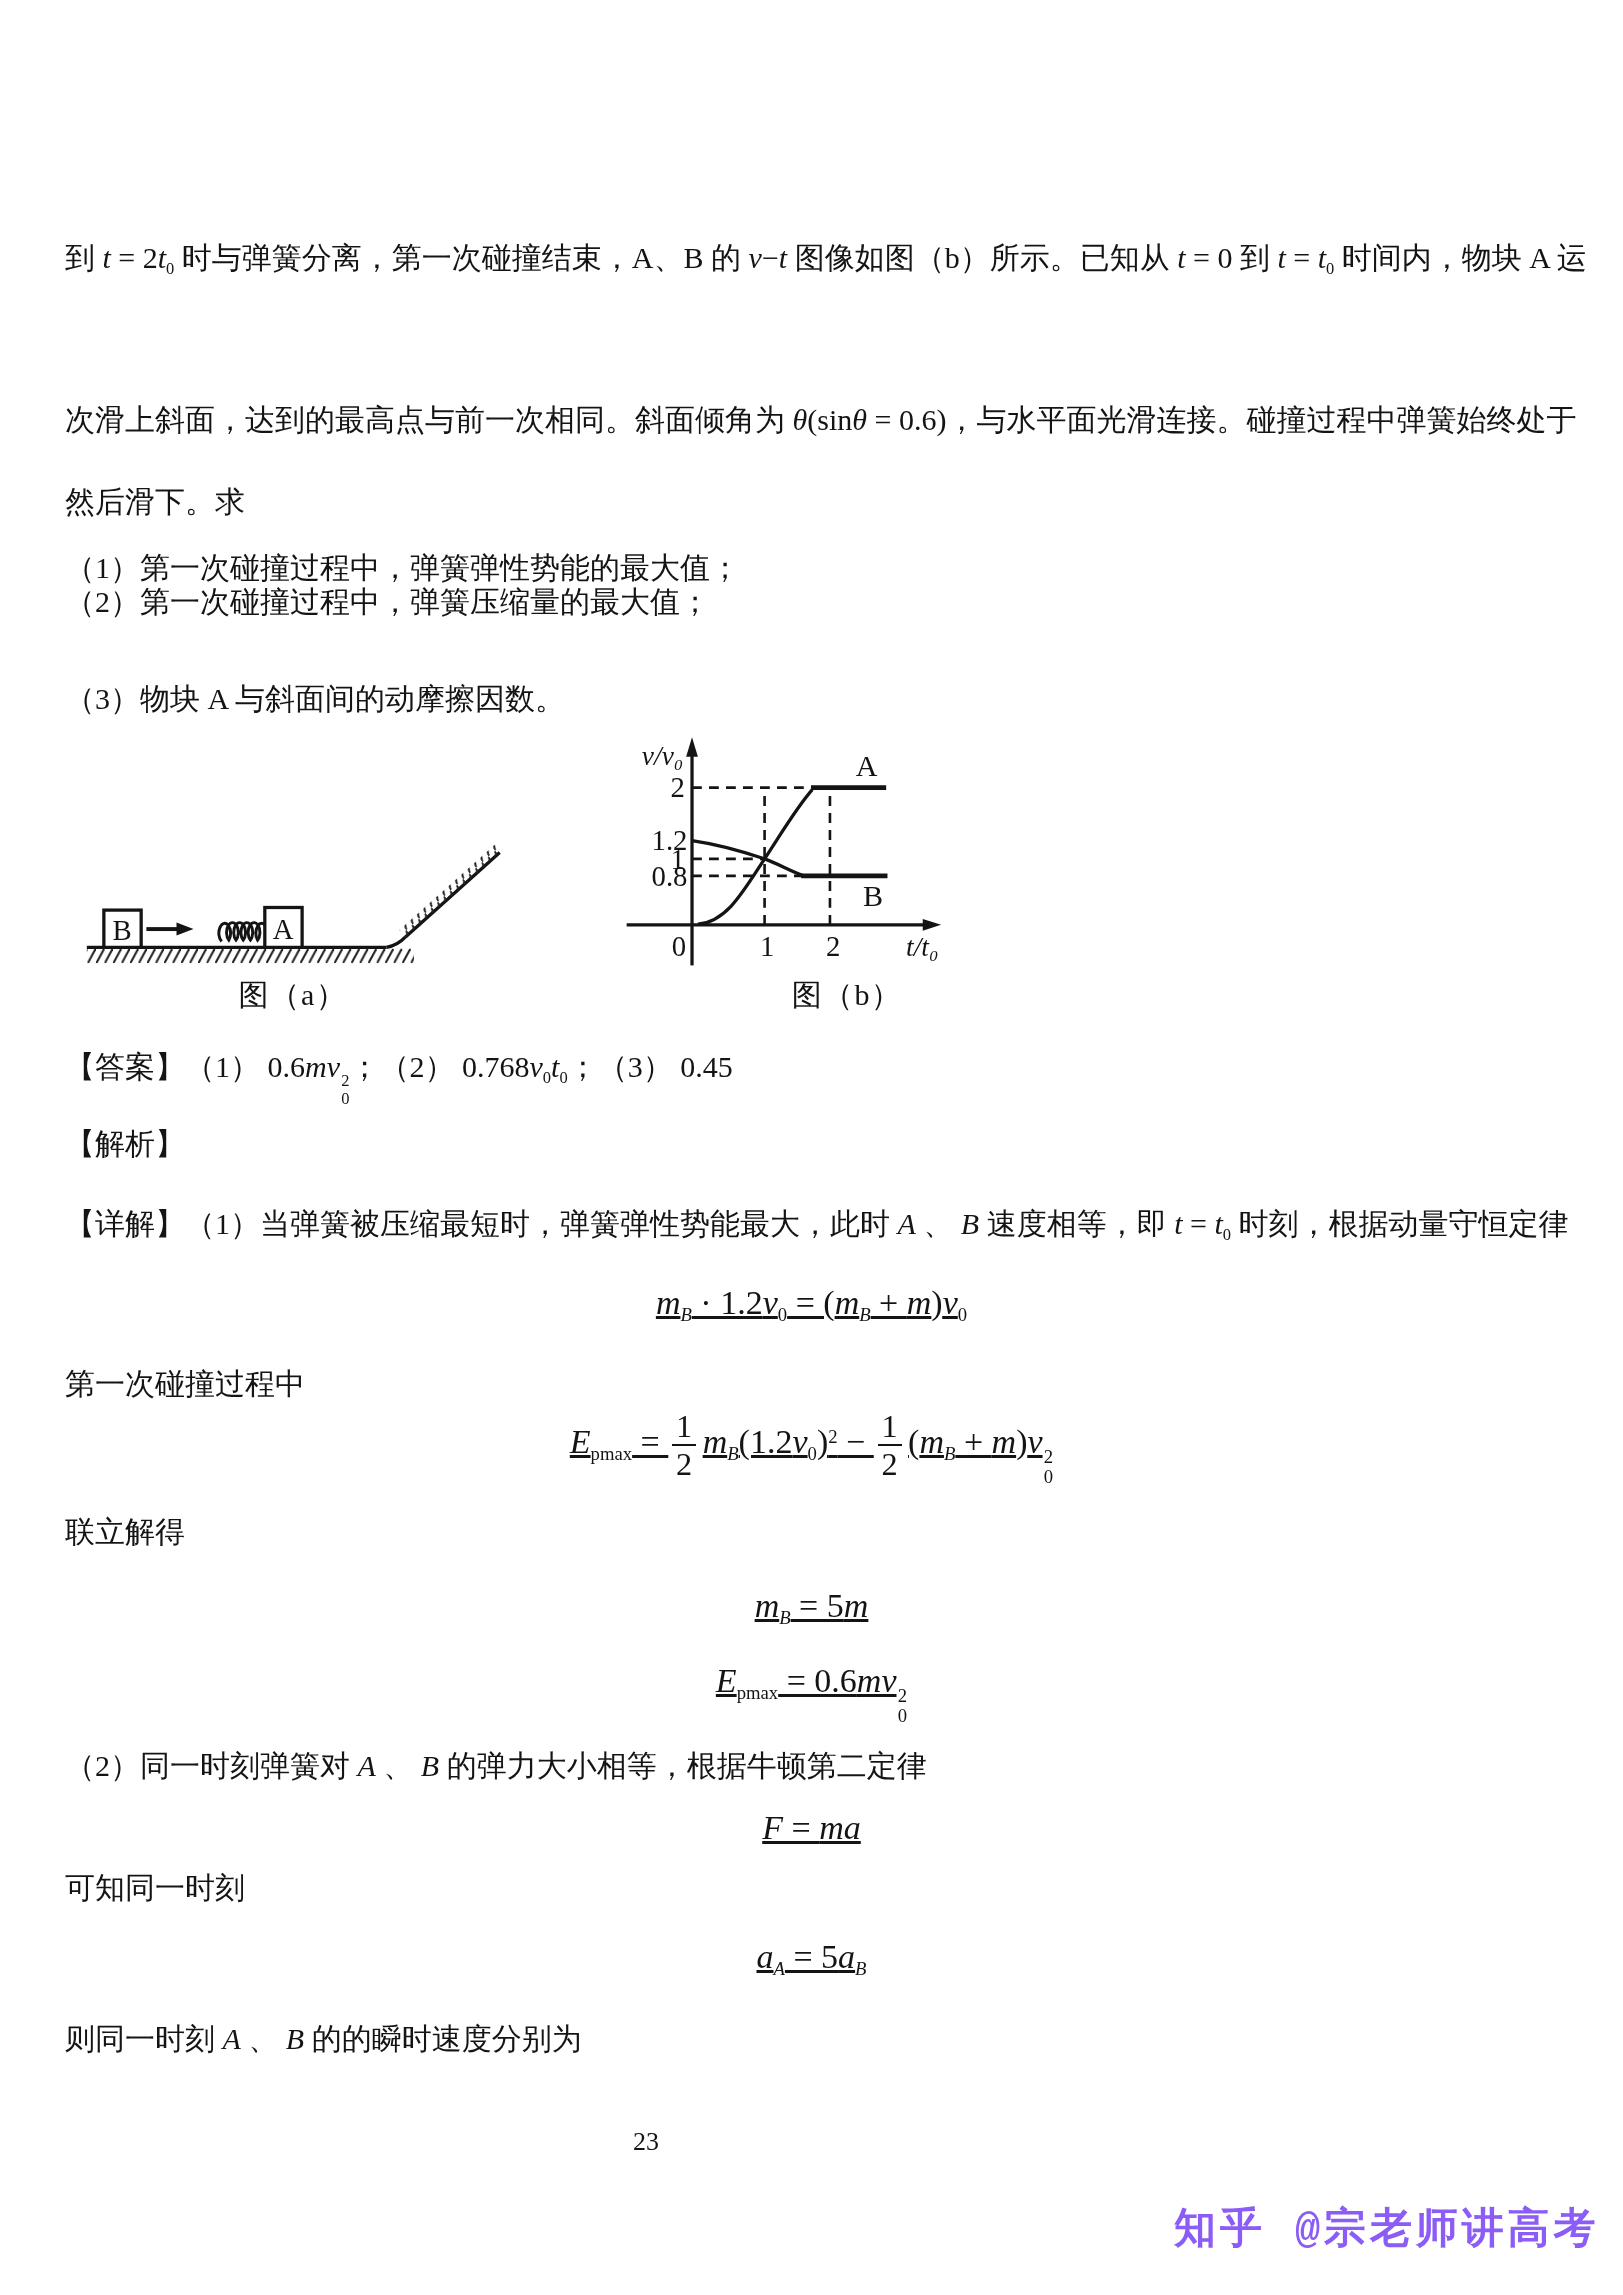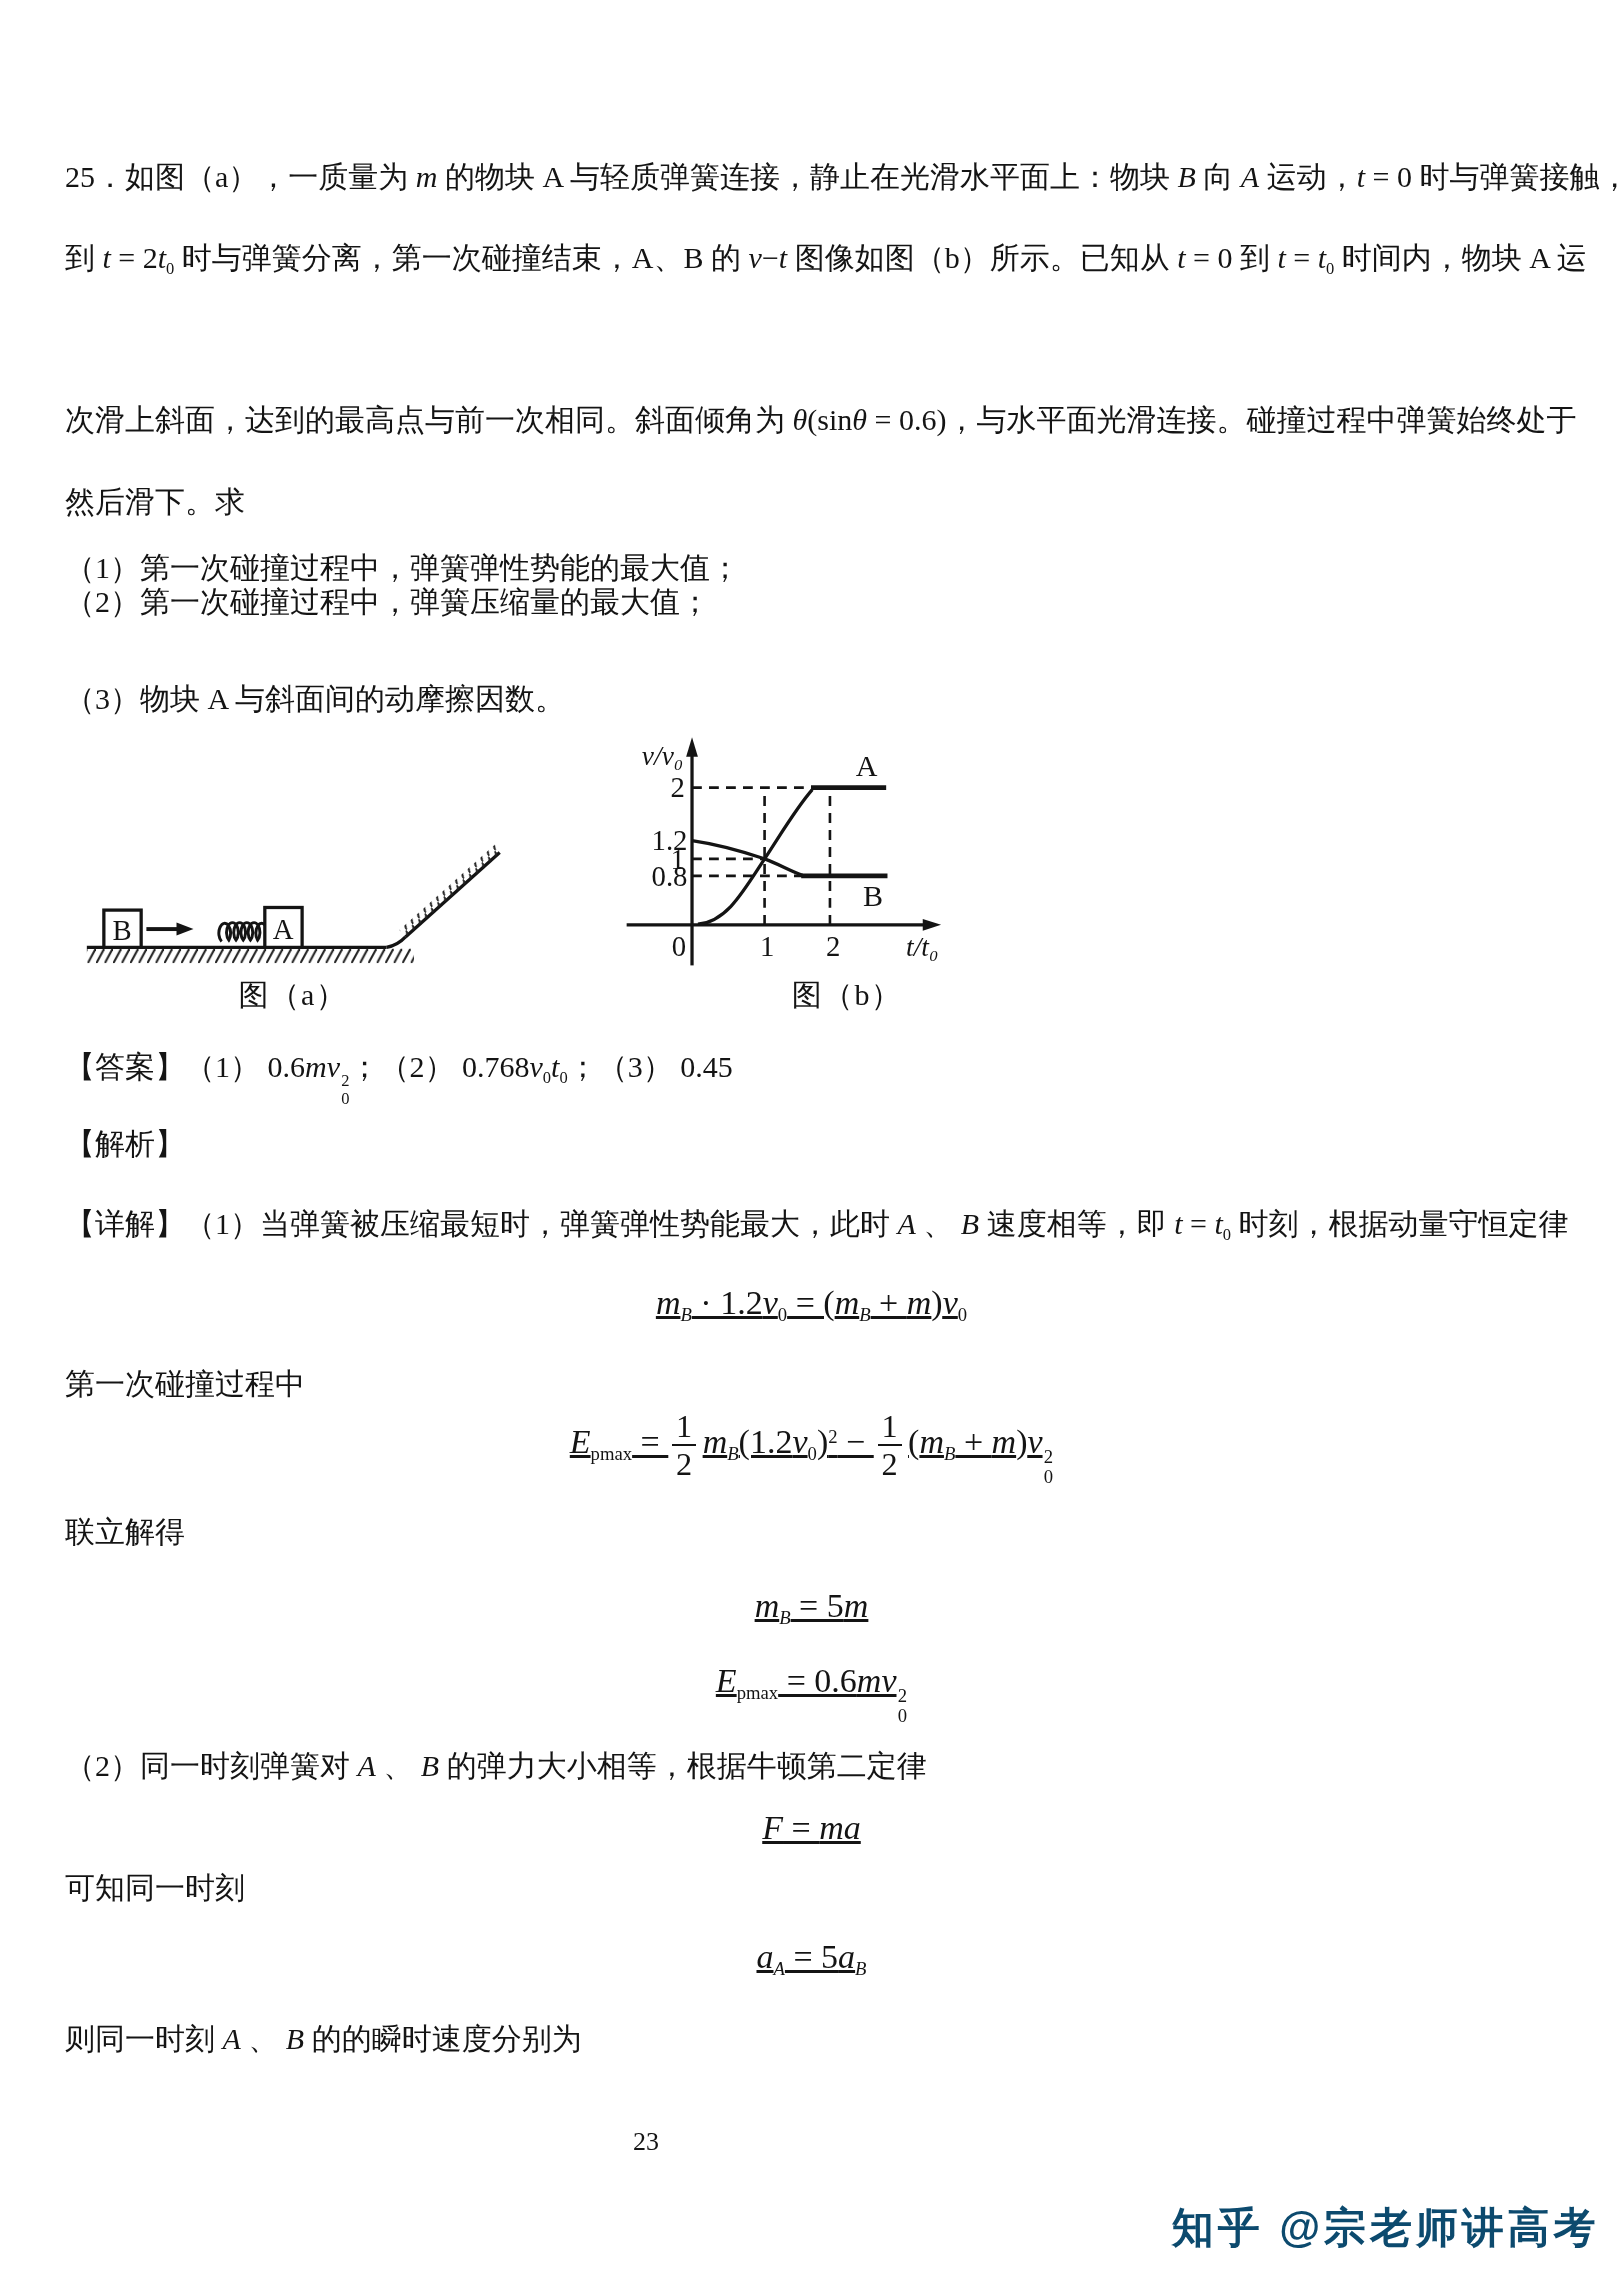--- a/index.html
+++ b/index.html
@@ -70,31 +70,30 @@
     top: 2127px;
     font-size: 26px;
   }
   .watermark {
     position: absolute;
     right: 23.6px;
     top: 2200px;
     font-size: 42px;
     font-weight: 600;
     letter-spacing: 3.9px;
-    color: #0c4a6e;
-    font-family: Liberation Sans, sans-serif;
+    color: #8b5cf6;
+    font-family: Liberation Mono, monospace;
   }
   svg text { font-family: "Liberation Serif", "DejaVu Serif", serif; fill: #141414; }
 </style>
 </head>
 <body>
 
 <div class="page">
 
-  <div class="line" style="top:157px">25．如图（a），一质量为 <i>m</i> 的物块 A 与轻质弹簧连接，静止在光滑水平面上：物块 <i>B</i> 向 <i>A</i> 运动，<i>t</i> = 0 时与弹簧接触，</div>
   <div class="line" style="top:238px">到 <i>t</i> = 2<i>t</i><sub>0</sub> 时与弹簧分离，第一次碰撞结束，A、B 的 <i>v</i>−<i>t</i> 图像如图（b）所示。已知从 <i>t</i> = 0 到 <i>t</i> = <i>t</i><sub>0</sub> 时间内，物块 A 运</div>
   <div class="line" style="top:400px">次滑上斜面，达到的最高点与前一次相同。斜面倾角为 <i>θ</i>(sin<i>θ</i> = 0.6)，与水平面光滑连接。碰撞过程中弹簧始终处于</div>
   <div class="line" style="top:482px">然后滑下。求</div>
 
   <div class="line" style="top:548px">（1）第一次碰撞过程中，弹簧弹性势能的最大值；</div>
   <div class="line" style="top:582px">（2）第一次碰撞过程中，弹簧压缩量的最大值；</div>
   <div class="line" style="top:679px">（3）物块 A 与斜面间的动摩擦因数。</div>
 
   <svg style="position:absolute;left:79px;top:838px" width="458" height="190" viewBox="0 0 700 290">
     <defs>

